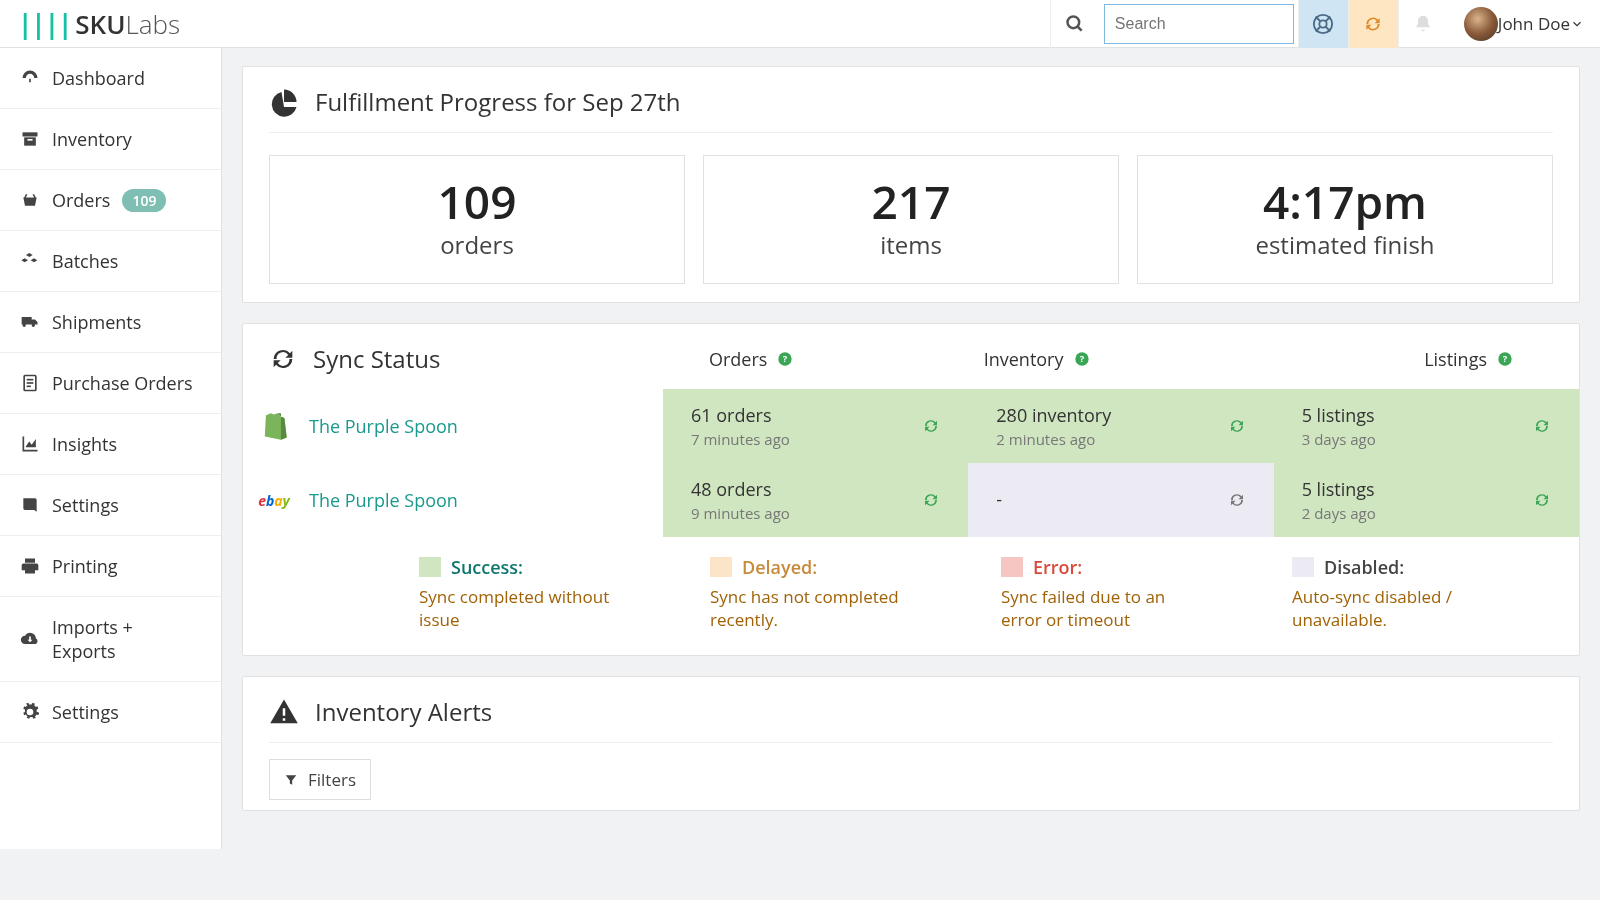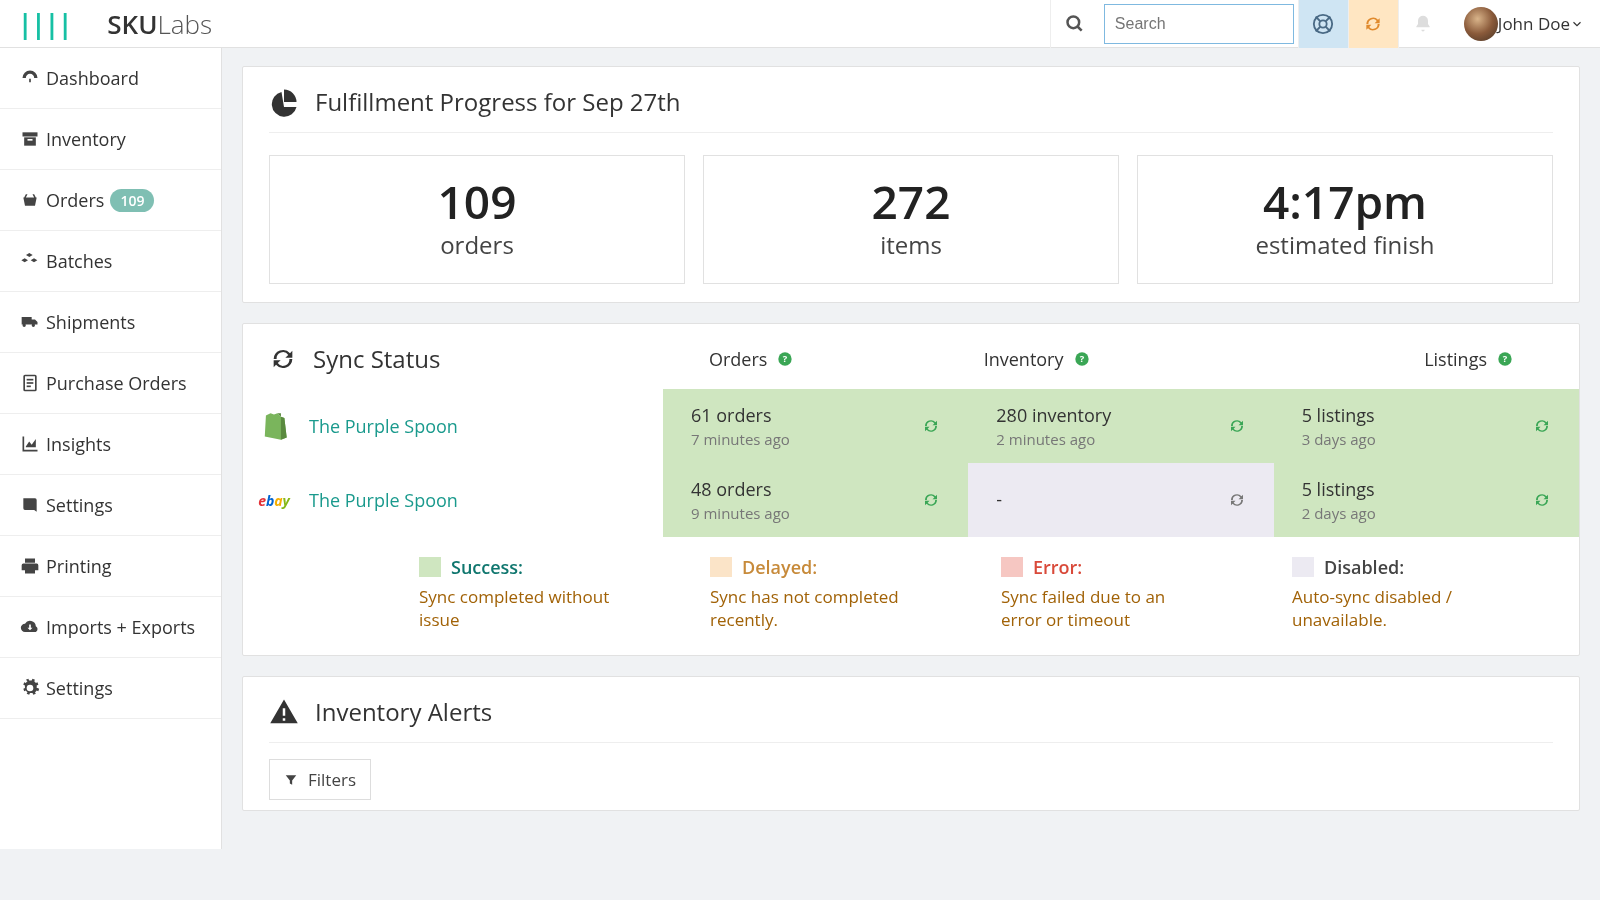--- a/index.html
+++ b/index.html
@@ -1,35 +1,35 @@
 <!DOCTYPE html>
 <html><head>
 <meta charset="utf-8">
 <style>
 * { box-sizing: border-box; margin: 0; padding: 0; }
 body { font-family: "Open Sans", "Segoe UI", -apple-system, sans-serif; background: #f0f2f4; color: #333; font-size: 15px; }
 .topbar { display: flex; align-items: center; height: 48px; background: #fff; border-bottom: 1px solid #e1e1e1; }
 .logo { width: 222px; padding: 0 18px; display: flex; align-items: center; font-size: 26px; font-weight: 400; color: #444; }
 .logo-bars { color: #16c0a4; font-weight: 700; letter-spacing: -1px; margin-right: 4px; }
-.logo-sku { font-weight: 600; color: #333; margin-left: 32px; }
+.logo-sku { font-weight: 600; color: #333; }
 .logo-labs { font-weight: 300; color: #555; }
 .topbar-spacer { flex: 1; }
 .topbar-btn { width: 50px; height: 48px; display: flex; align-items: center; justify-content: center; border-left: 1px solid #eee; color: #555; cursor: pointer; }
 .topbar-btn.help { background: #cfe5f3; }
 .topbar-btn.sync { background: #ffe6c2; color: #e08a2d; }
 .search-wrap { display: flex; align-items: center; border: 1px solid #7fb9e0; height: 40px; margin: 0 4px; width: 190px; padding: 0 10px; }
 .search-input { border: none; outline: none; flex: 1; font-size: 16px; color: #999; background: transparent; }
 .search-clear { color: #ccc; cursor: pointer; }
 .user-block { display: flex; align-items: center; padding: 0 16px; cursor: pointer; }
 .avatar { width: 34px; height: 34px; border-radius: 50%; background: radial-gradient(circle at 40% 35%, #d9b48a 0%, #8a5a3a 50%, #443224 100%); }
 .user-name { font-size: 17px; color: #333; }
 
 .layout { display: flex; }
 .sidebar { width: 222px; background: #fff; border-right: 1px solid #e1e1e1; }
-.side-item { display: flex; align-items: center; gap: 6px; padding: 18px 20px; border-bottom: 1px solid #eee; color: #333; font-size: 18px; cursor: pointer; }
+.side-item { display: flex; align-items: center; gap: 12px; padding: 18px 20px; border-bottom: 1px solid #eee; color: #333; font-size: 18px; cursor: pointer; }
 .side-item .ico { width: 20px; color: #444; display: flex; justify-content: center; }
 .badge { background: #7fbfb3; color: #fff; border-radius: 12px; padding: 2px 10px; font-size: 14px; font-weight: 600; }
 
 .main { flex: 1; padding: 18px 20px; }
 .card { background: #fff; border: 1px solid #e1e1e1; border-radius: 2px; margin-bottom: 20px; padding: 18px 26px; }
 .card-head { display: flex; align-items: center; gap: 16px; padding-bottom: 14px; border-bottom: 1px solid #eee; }
 .card-head .ico { color: #333; }
 .card-title { font-size: 24px; font-weight: 500; color: #333; }
 .stat-row { display: flex; gap: 18px; padding-top: 22px; }
 .stat { flex: 1; border: 1px solid #e1e1e1; padding: 22px 10px; text-align: center; }
@@ -246,21 +246,21 @@
             </svg>
         </span>
         <span class="card-title">Fulfillment Progress for Sep 27th</span>
       </div>
       <div class="stat-row">
         <div class="stat">
           <div class="stat-val">109</div>
           <div class="stat-lbl">orders</div>
         </div>
         <div class="stat">
-          <div class="stat-val">272</div>
+          <div class="stat-val">217</div>
           <div class="stat-lbl">items</div>
         </div>
         <div class="stat">
           <div class="stat-val">4:17pm</div>
           <div class="stat-lbl">estimated finish</div>
         </div>
       </div>
     </div>
 
     <div class="card">

